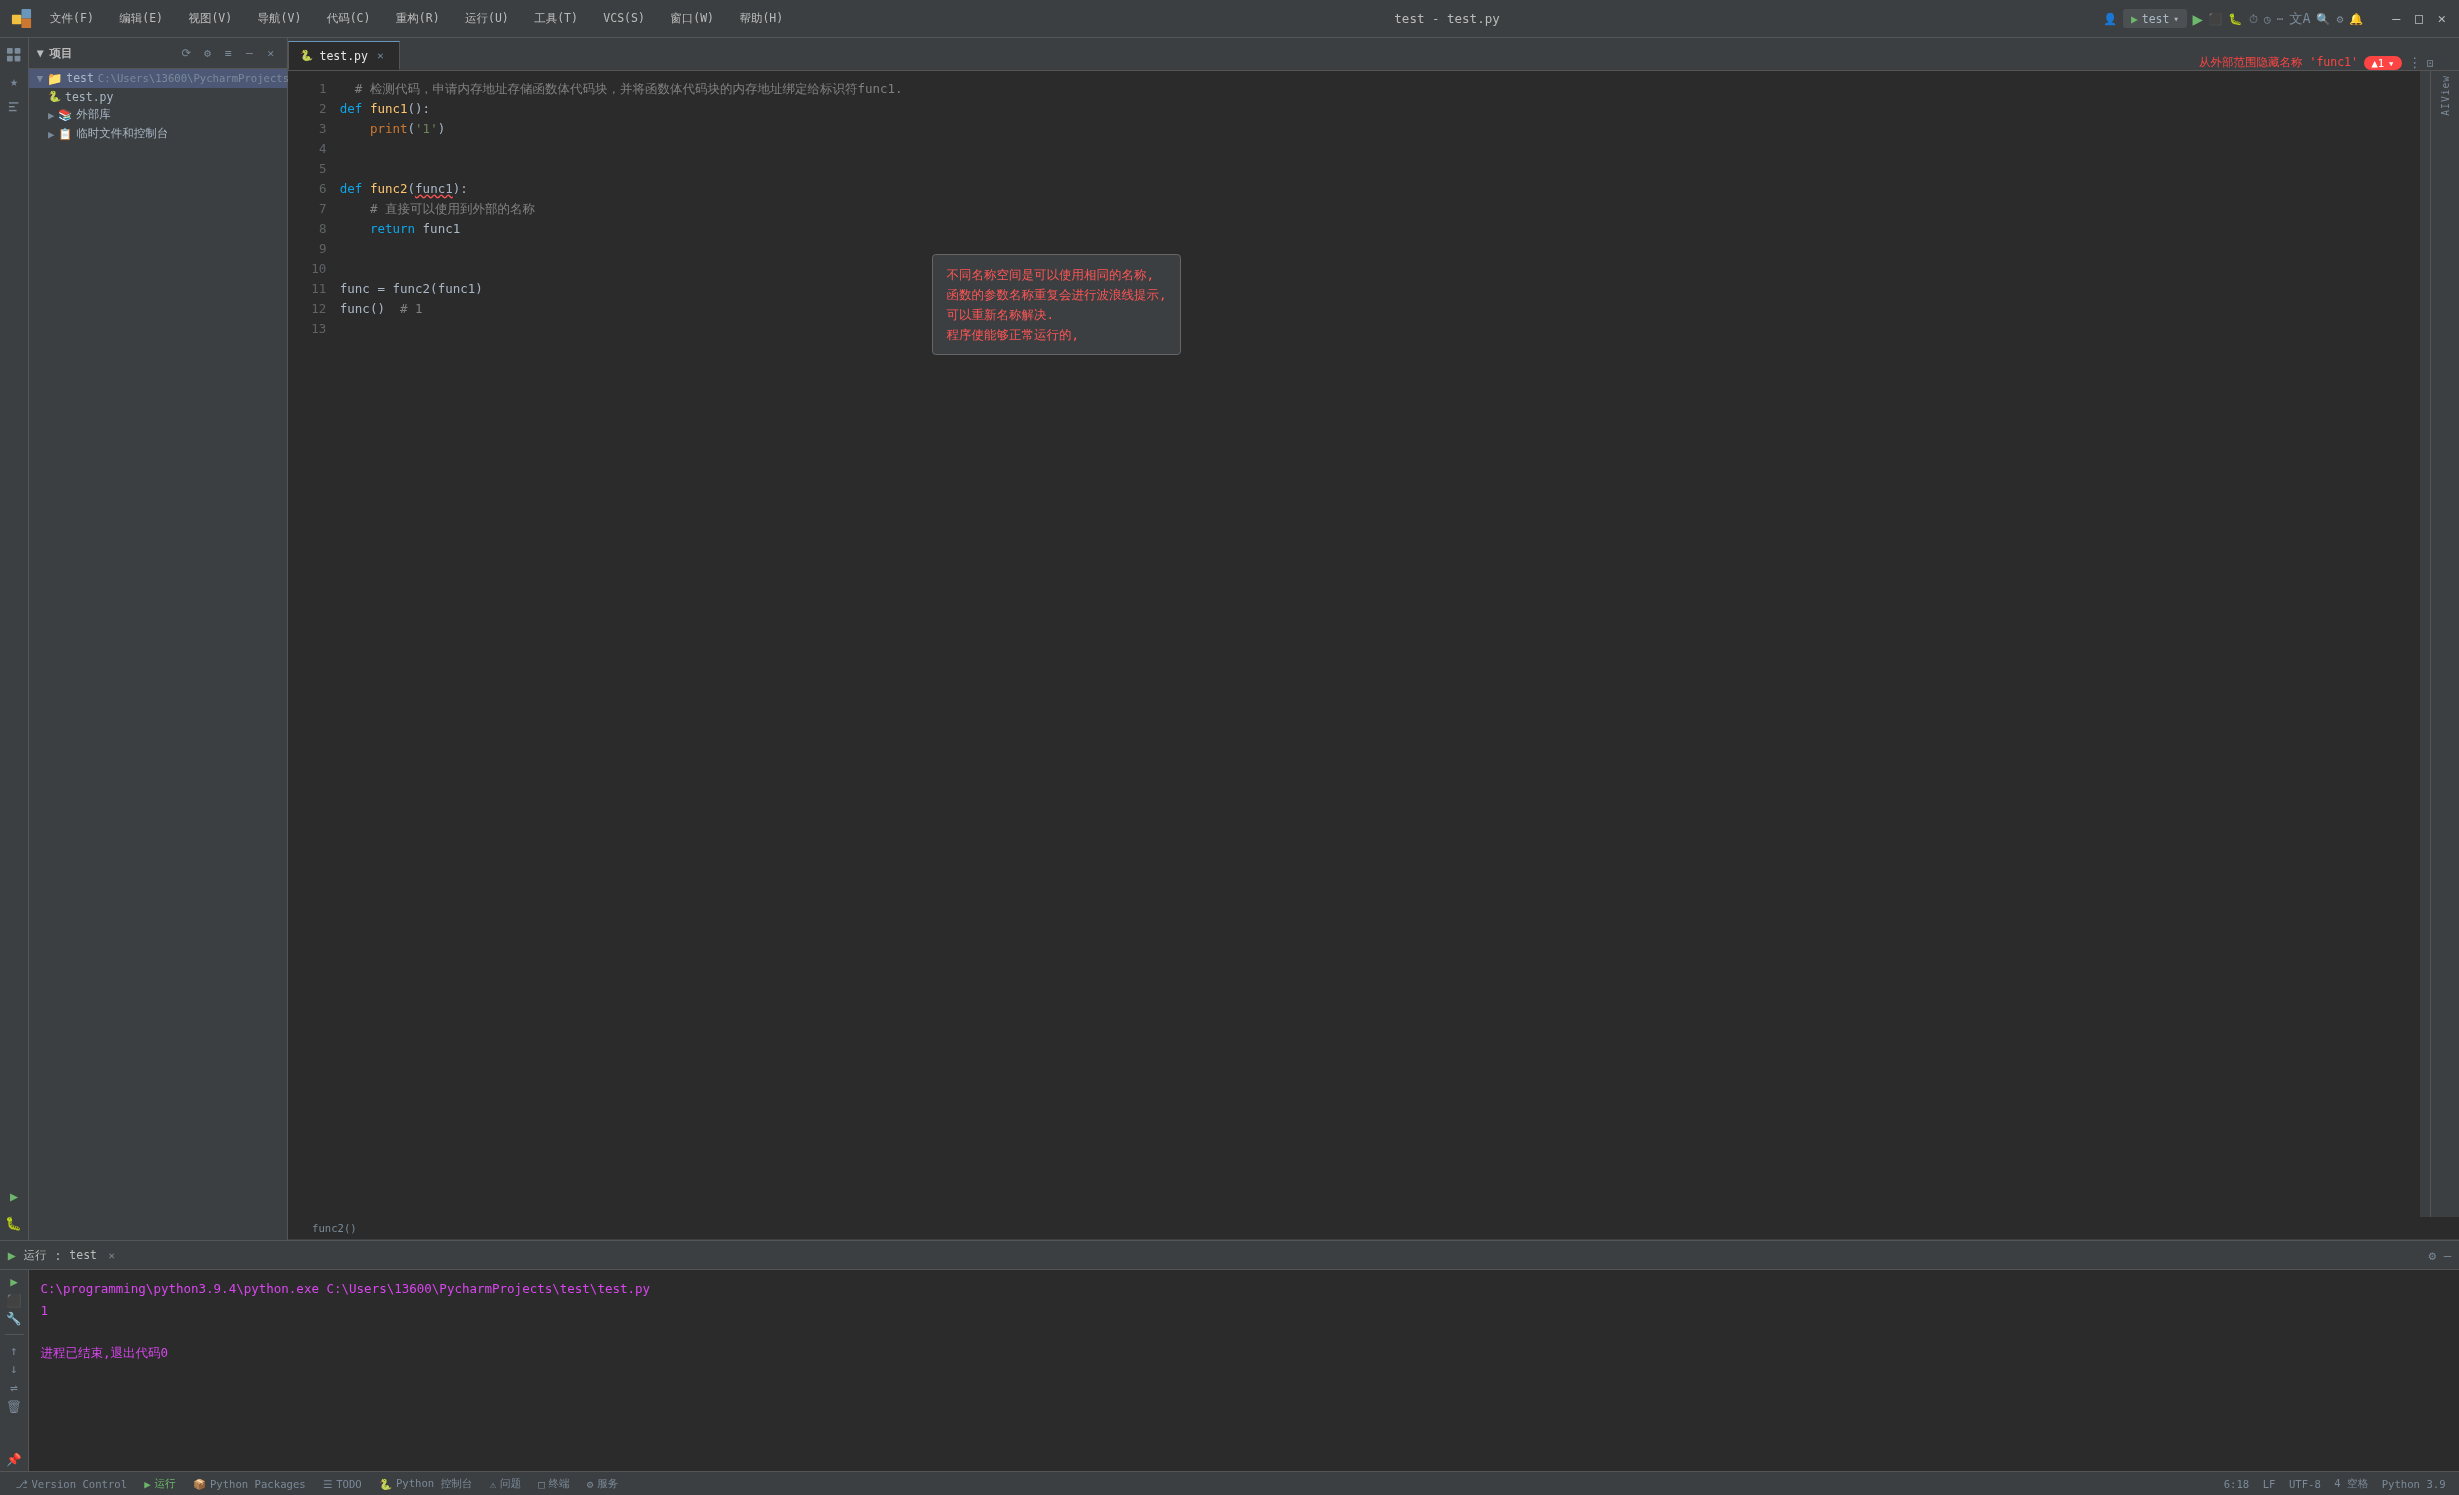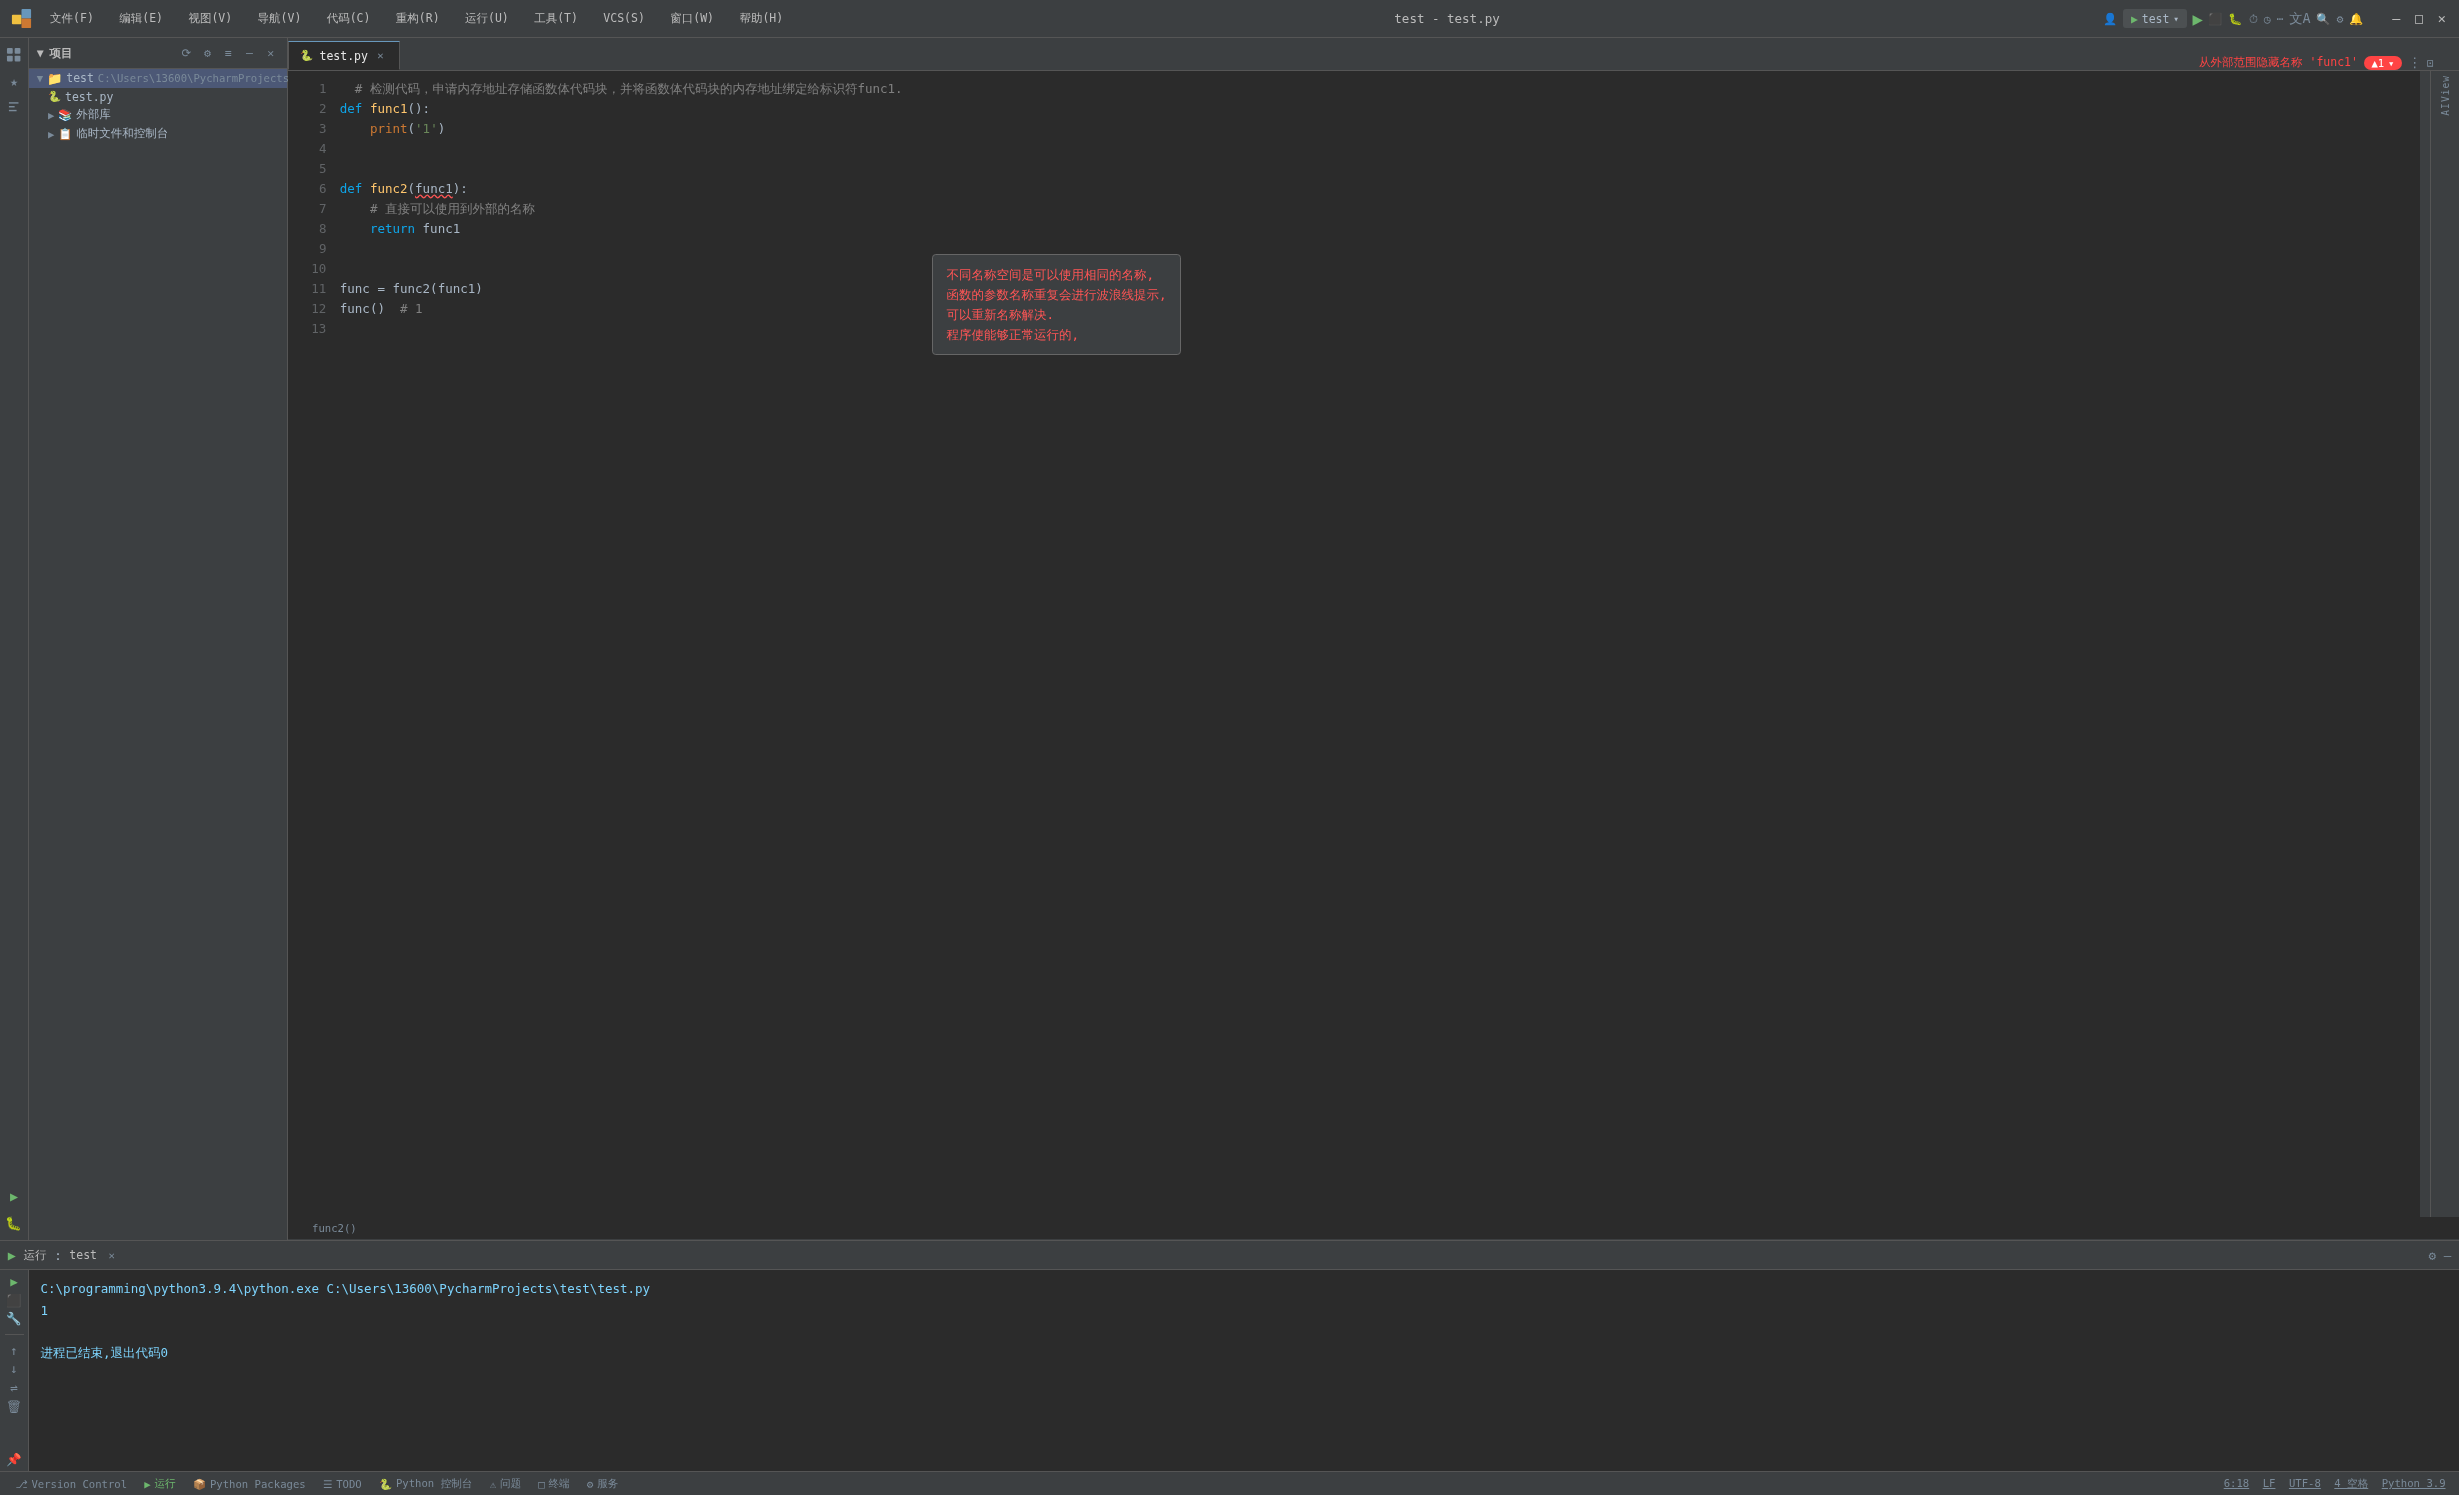--- a/index.html
+++ b/index.html
@@ -318,44 +318,44 @@
       padding-top: 3.8px;
       gap: 3.8px;
       border-right: 1px solid #555;
     }
     .run-body {
       display: flex;
       flex: 1;
       overflow: hidden;
     }
     .output-text {
-      color: #7dd3fc;
+      color: #d946ef;
       font-family: monospace;
       font-size: 12.5px;
     }
 
     
     .status-bar {
       height: 25px;
       background: #3c3f41;
       border-top: 1px solid #555;
       display: flex;
       align-items: center;
       padding: 0 7.7px;
       font-size: 10.6px;
       color: #7a8a99;
       gap: 1.9px;
       flex-shrink: 0;
     }
     .status-item {
       padding: 0 5.8px;
       display: flex;
+      align-items: center;
       gap: 3.8px;
       cursor: pointer;
-      text-decoration: underline;
     }
     .status-right {
       margin-left: auto;
       display: flex;
       gap: 1.9px;
     }
     .bottom-status-tabs {
       display: flex;
       align-items: center;
       gap: 1.9px;

